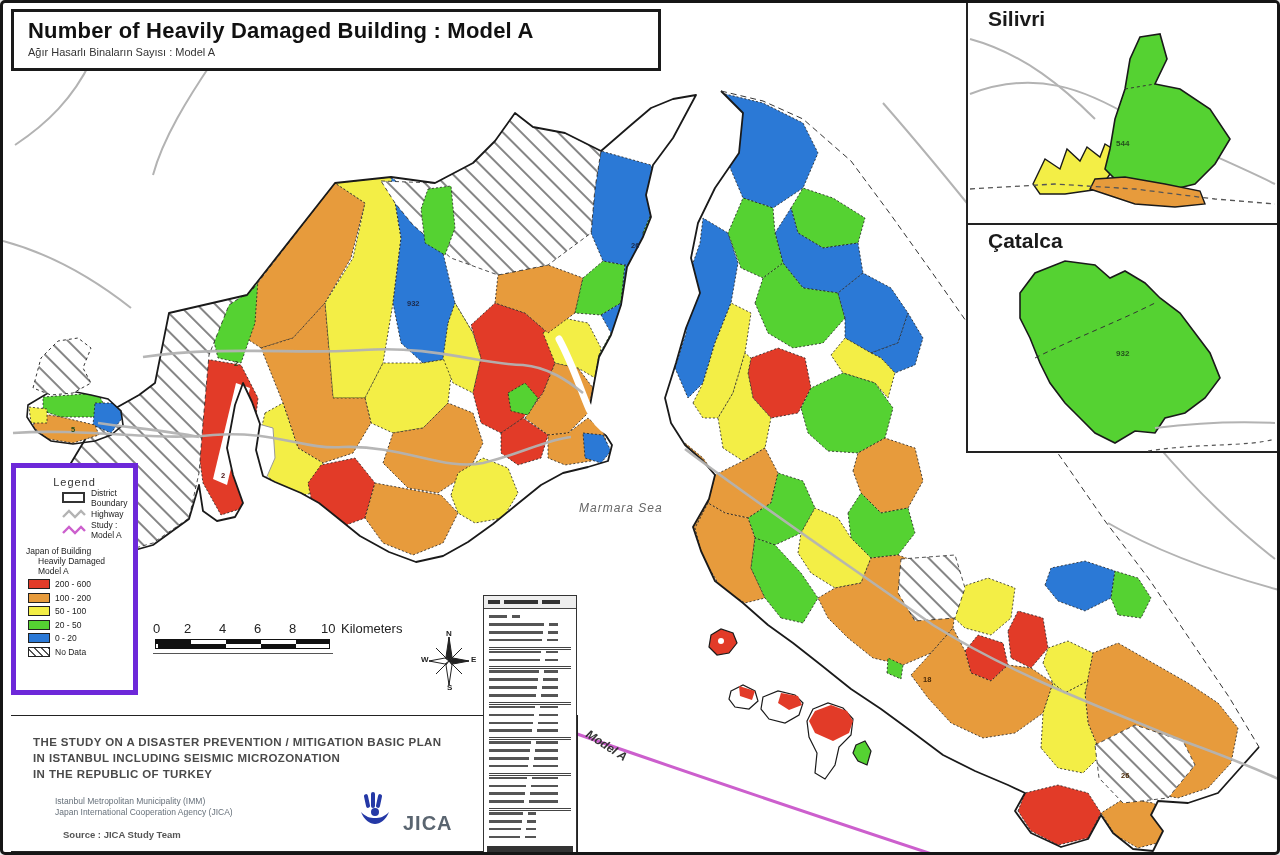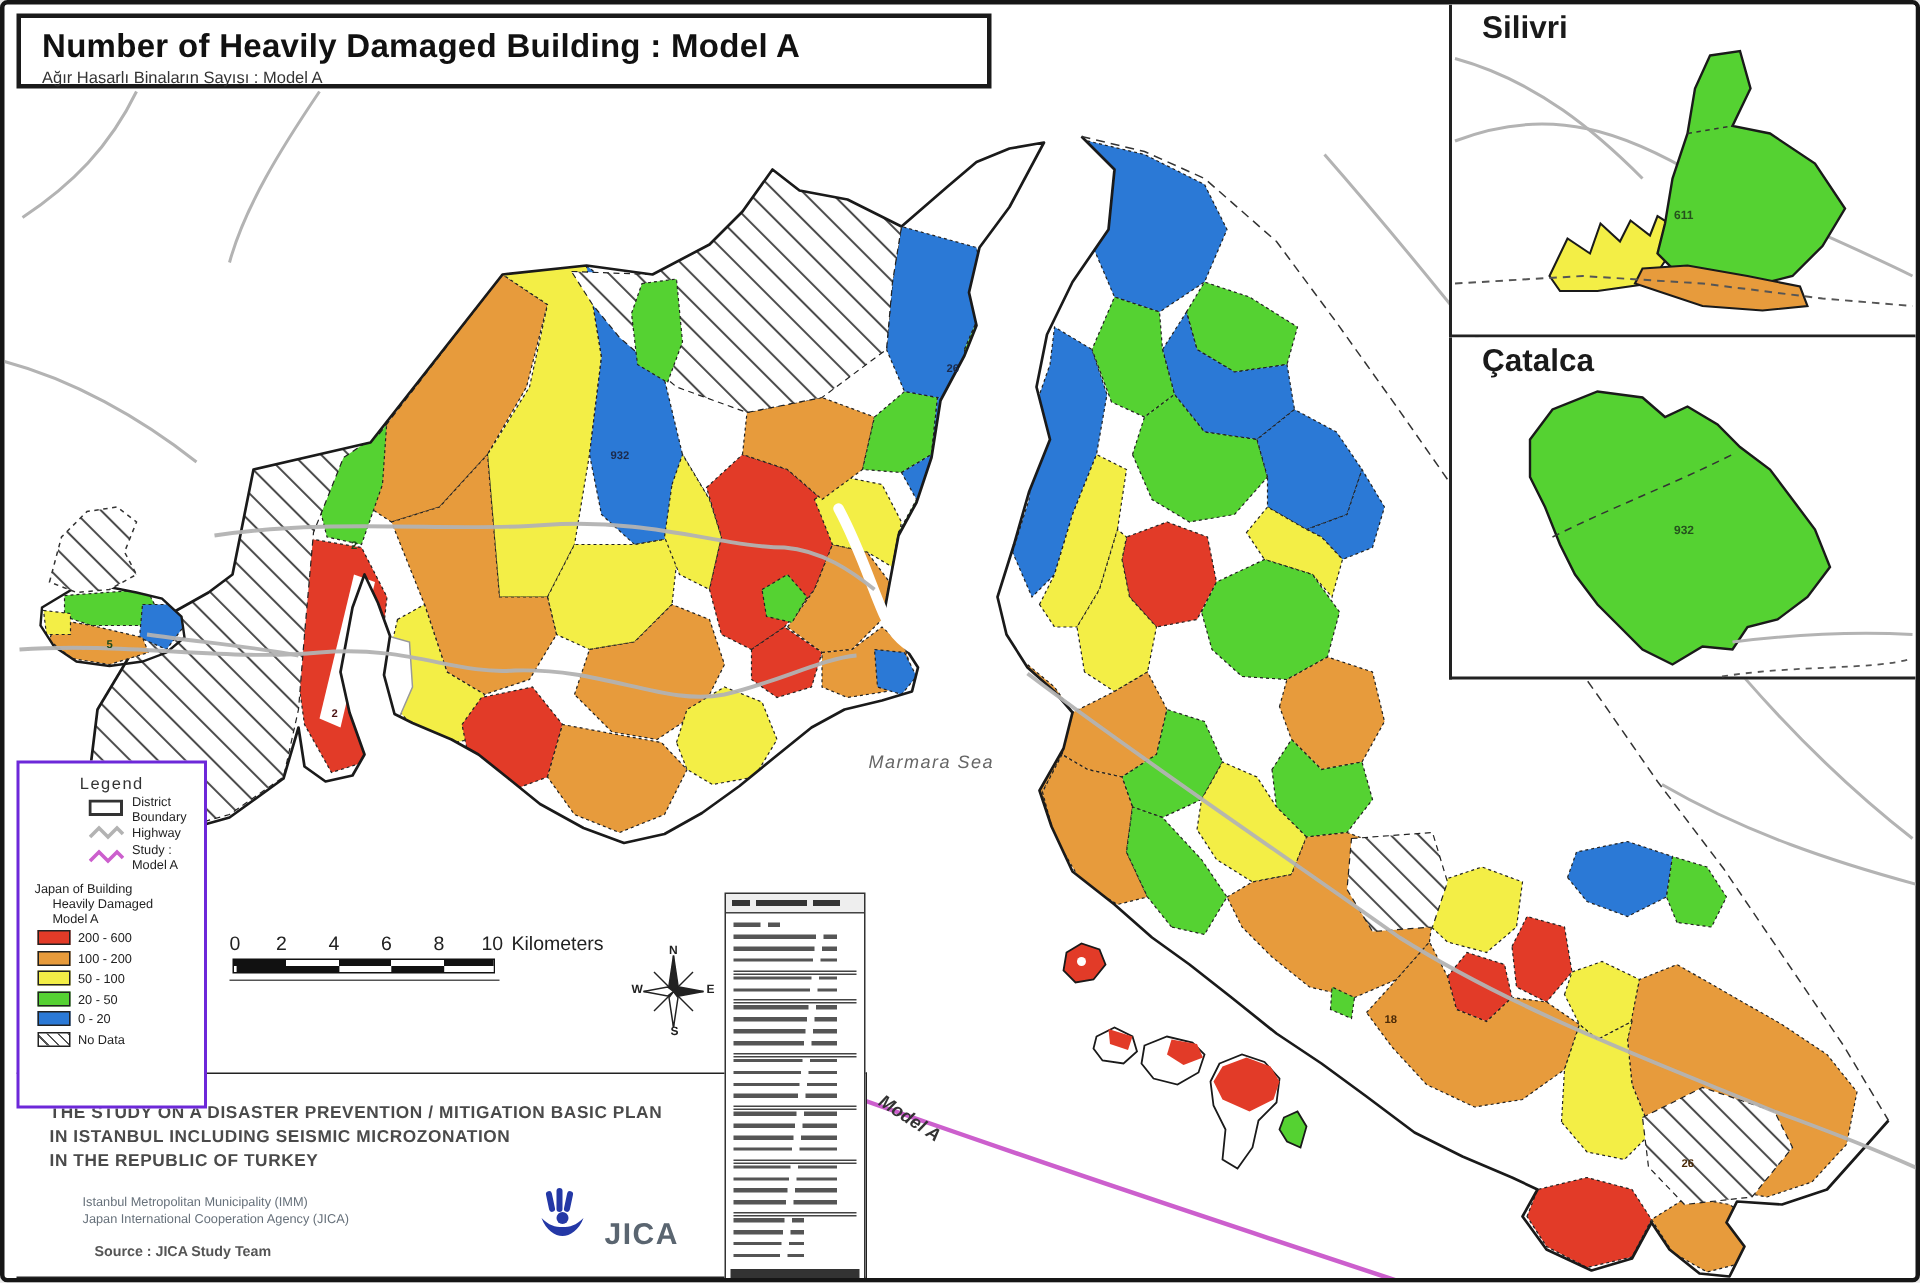--- a/index.html
+++ b/index.html
@@ -2,36 +2,36 @@
 <html><head>
 <meta charset="utf-8">
 <style>
   html,body{margin:0;padding:0;background:#e8e8e8;}
   *{box-sizing:border-box;}
   #page{position:relative;width:1280px;height:855px;background:#fff;overflow:hidden;
         font-family:"Liberation Sans", sans-serif;border:3px solid #161616;border-radius:5px;}
   #mapsvg{position:absolute;left:0;top:0;width:1280px;height:855px;}
 
   
-  .titlebox{position:absolute;left:8px;top:6px;width:650px;height:50px;background:#fff;
+  .titlebox{position:absolute;left:8px;top:6px;width:650px;height:62px;background:#fff;
             border:3px solid #1a1a1a;padding:6px 12px 0 14px;z-index:5;}
   .titlebox .t1{font-size:22px;font-weight:bold;color:#111;letter-spacing:.2px;}
   .titlebox .t2{font-size:11px;color:#333;margin-top:2px;}
 
   
   .inset{position:absolute;background:#fff;border-left:2px solid #222;border-bottom:2px solid #222;z-index:4;}
   #inset-silivri{left:963px;top:0;width:317px;height:222px;}
   #inset-catalca{left:963px;top:222px;width:317px;height:228px;}
   .inset h2{position:absolute;left:20px;top:4px;margin:0;font-size:21px;font-weight:bold;color:#1a1a1a;}
   .inset svg{position:absolute;left:0;top:0;}
   .inset .dnum{position:absolute;font-size:8px;color:#25521d;font-weight:bold;}
 
   
-  .legendbox{position:absolute;left:8px;top:504px;width:127px;height:232px;background:#fff;
-             border:2px solid #6d28d9;z-index:5;font-size:8.5px;color:#222;}
+  .legendbox{position:absolute;left:8px;top:460px;width:127px;height:232px;background:#fff;
+             border:5px solid #6d28d9;z-index:5;font-size:8.5px;color:#222;}
   .legendbox .lt{text-align:center;margin-top:8px;font-size:11px;letter-spacing:1px;color:#333;}
   .lrow{display:flex;align-items:center;gap:5px;margin:3px 0 0 10px;height:13px;padding-left:36px;}
   .lrow .sw{flex:0 0 24px;height:11px;}
   .lclshead{margin:10px 0 2px 10px;line-height:10px;}
   .lclshead div:nth-child(2),.lclshead div:nth-child(3){margin-left:12px;}
   .crow{display:flex;align-items:center;gap:5px;margin:1.5px 0 0 12px;height:12px;}
   .crow .cs{flex:0 0 22px;height:10px;border:1px solid #222;}
   .hatch-swatch{background:repeating-linear-gradient(45deg,#fff 0 4px,#555 4px 5px) #fff;}
 
   
@@ -243,21 +243,21 @@
     <svg width="317" height="218" viewBox="0 0 317 218">
       <path d="M 2,91 C 67,66 117,86 167,116 C 217,141 267,161 307,181" fill="none" stroke="#b3b3b3" stroke-width="2"></path>
       <path d="M 2,36 C 57,51 97,86 127,116" fill="none" stroke="#b3b3b3" stroke-width="2"></path>
       <polygon fill="#f3ee46" stroke="#1a1a1a" stroke-width="1.4" points="65,181 77,156 92,166 99,146 112,158 119,144 132,154 137,141 145,146 142,171 132,186 97,191 72,191"></polygon>
       <polygon fill="#55d232" stroke="#1a1a1a" stroke-width="1.6" points="172,34 192,31 199,56 187,81 212,86 242,106 262,136 247,161 227,181 207,186 177,181 157,186 137,166 142,146 147,116 157,86 162,56"></polygon>
       <polygon fill="#e79b3c" stroke="#1a1a1a" stroke-width="1.4" points="127,176 157,174 197,181 232,188 237,201 207,204 167,201 137,191 122,186"></polygon>
       <path d="M 2,186 L 87,181 167,186 247,196 307,201" fill="none" stroke="#555" stroke-width="1.3" stroke-dasharray="5,4"></path>
       <path d="M 157,86 L 187,81" fill="none" stroke="#333" stroke-width="1" stroke-dasharray="3,3"></path>
     </svg>
     <h2>Silivri</h2>
-    <span class="dnum" style="left:148px;top:136px;">611</span>
+    <span class="dnum" style="left:148px;top:136px;">544</span>
   </div>
 
   <div class="inset" id="inset-catalca">
     <svg width="317" height="228" viewBox="0 0 317 228">
       <polygon fill="#55d232" stroke="#1a1a1a" stroke-width="1.6" points="52,68 67,48 97,36 127,40 142,53 157,46 177,58 192,73 212,88 227,108 242,128 252,153 237,173 217,188 197,193 187,208 167,206 147,218 127,208 112,193 97,178 82,158 72,138 62,113 52,93"></polygon>
       <path d="M 67,133 C 107,113 147,98 187,78" fill="none" stroke="#333" stroke-width="1" stroke-dasharray="5,4"></path>
       <path d="M 187,203 C 227,198 267,196 307,198" fill="none" stroke="#b3b3b3" stroke-width="2"></path>
       <path d="M 180,226 C 230,218 280,222 307,214" fill="none" stroke="#555" stroke-width="1.2" stroke-dasharray="4,4"></path>
     </svg>
     <h2>Çatalca</h2>

